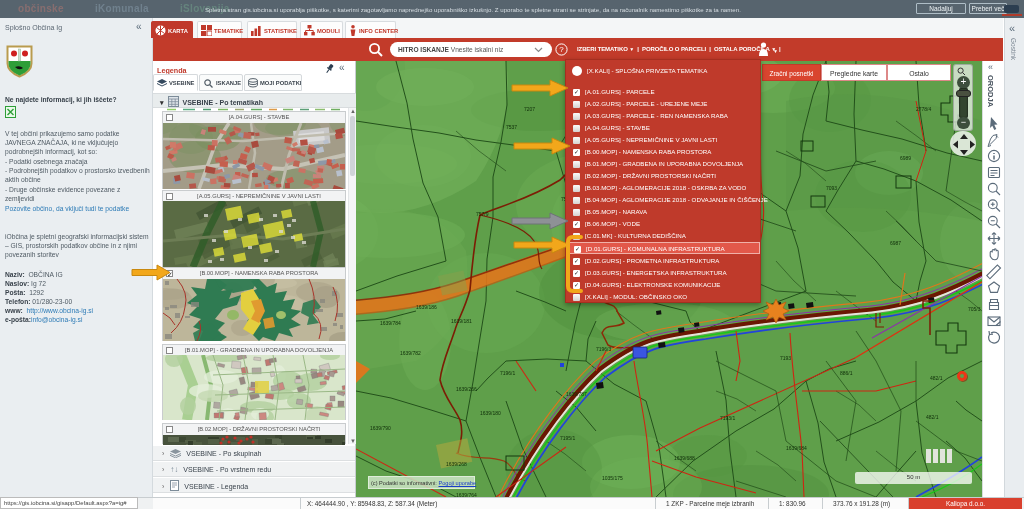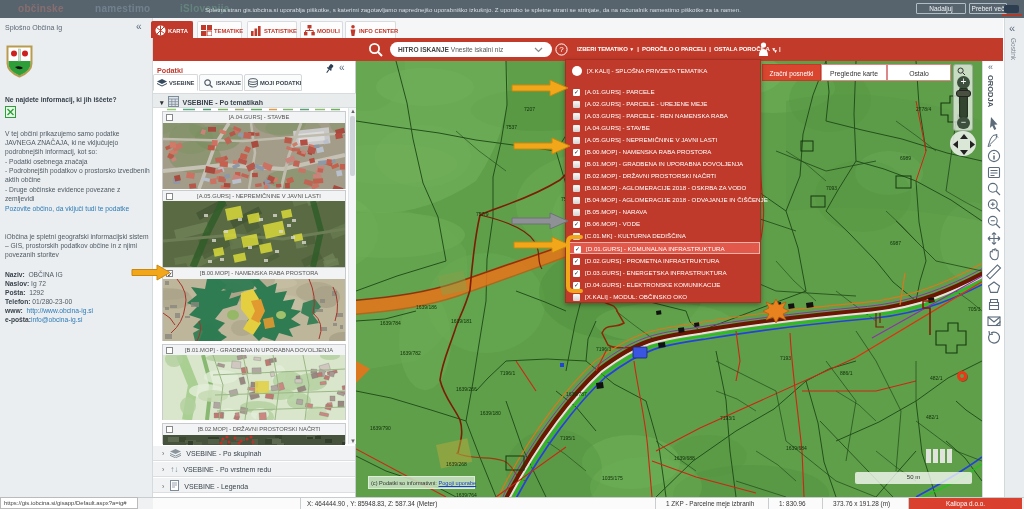--- a/index.html
+++ b/index.html
@@ -410,21 +410,21 @@
             <path d="M25 13.5 l-5 -4 v8 z"></path>
           </g>
         </svg>
 </div>
 <div style="position:absolute;left:601px;top:310px;width:10px;height:10px;border-radius:50%;border:3.5px solid #ee3517;box-shadow:1px 1px 0 rgba(150,30,5,.6)"></div>
 <div style="position:absolute;left:499px;top:411px;width:117px;height:12px;background:rgba(255,255,255,0.75);border-radius:2px;font-size:6px;color:#333;text-align:center;line-height:11px">50 m</div>
 <div style="position:absolute;left:12px;top:415px;width:107px;height:13px;background:rgba(205,228,198,0.85);border:1px solid rgba(255,255,255,0.5);font-size:5.6px;color:#333;line-height:12px;white-space:nowrap"><span style="margin-left:2px">(c) Podatki so informativni: <span style="color:#1a3ec8;text-decoration:underline">Pogoji uporabe</span></span></div>
 </div>
 
   <div id="vpanel" class="abs">
-    <div class="vtitle">Podatki</div>
+    <div class="vtitle">Legenda</div>
     <svg style="position:absolute;left:171px;top:2px" width="13" height="13" viewBox="0 0 13 13">
         <g transform="rotate(35 6 5)">
           <rect x="4.2" y="1" width="3.6" height="4.5" rx="1" fill="#2c3e50"></rect>
           <rect x="3.4" y="5.2" width="5.2" height="1.6" rx=".8" fill="#2c3e50"></rect>
           <path d="M6 6.8 v4" stroke="#2c3e50" stroke-width="1.1"></path>
         </g>
       </svg>
     <div style="position:absolute;left:186px;top:1px;font-size:10px;color:#5a6b7a">«</div>
     <div class="vtab act" style="left:0;width:45px">
         <svg style="position:absolute;left:3px;top:4px" width="10" height="8" viewBox="0 0 10 8">
@@ -993,21 +993,21 @@
   <svg class="abs" style="left:563px;top:234px" width="22" height="60" viewBox="0 0 22 60">
       <path d="M18 3 h-8 q-5 0 -5 5 v44 q0 5 5 5 h8" fill="none" stroke="#f2a71b" stroke-width="4" stroke-linecap="round"></path>
     </svg>
   <svg class="abs" style="left:130px;top:264px" width="42" height="17" viewBox="0 0 42 17">
       <path d="M2 5.5 h25 v-4.5 l13 7.5 l-13 7.5 v-4.5 h-25 z" fill="#f2a71b" stroke="#c8880f" stroke-width="1"></path>
     </svg>
 
   <div id="cookie" class="abs">
     <div class="logos">
         <span style="position:absolute;left:1px;color:#e08072">občinske</span>
-        <span style="position:absolute;left:78px;color:#9fb7c9">namestimo</span>
+        <span style="position:absolute;left:78px;color:#9fb7c9">iKomunala</span>
         <span style="position:absolute;left:163px;color:#7fbf9a">iSlovenija</span>
       </div>
     <div class="msg">Spletna stran gis.iobcina.si uporablja piškotke, s katerimi zagotavljamo naprednejšo uporabniško izkušnjo. Z uporabo te spletne strani se strinjate, da na računalnik namestimo piškotke za ta namen.</div>
     <div class="cbtn" style="left:916px;width:50px">Nadaljuj</div>
     <div class="cbtn" style="left:969px;width:38px">Preberi več</div>
     <div style="position:absolute;left:1004px;top:5px;width:15px;height:8px;background:#2c3e50;border-radius:2px"></div>
     <div style="position:absolute;left:1002px;top:14px;width:20px;height:2px;background:#b03a2a"></div>
   </div>
 </div>
 

